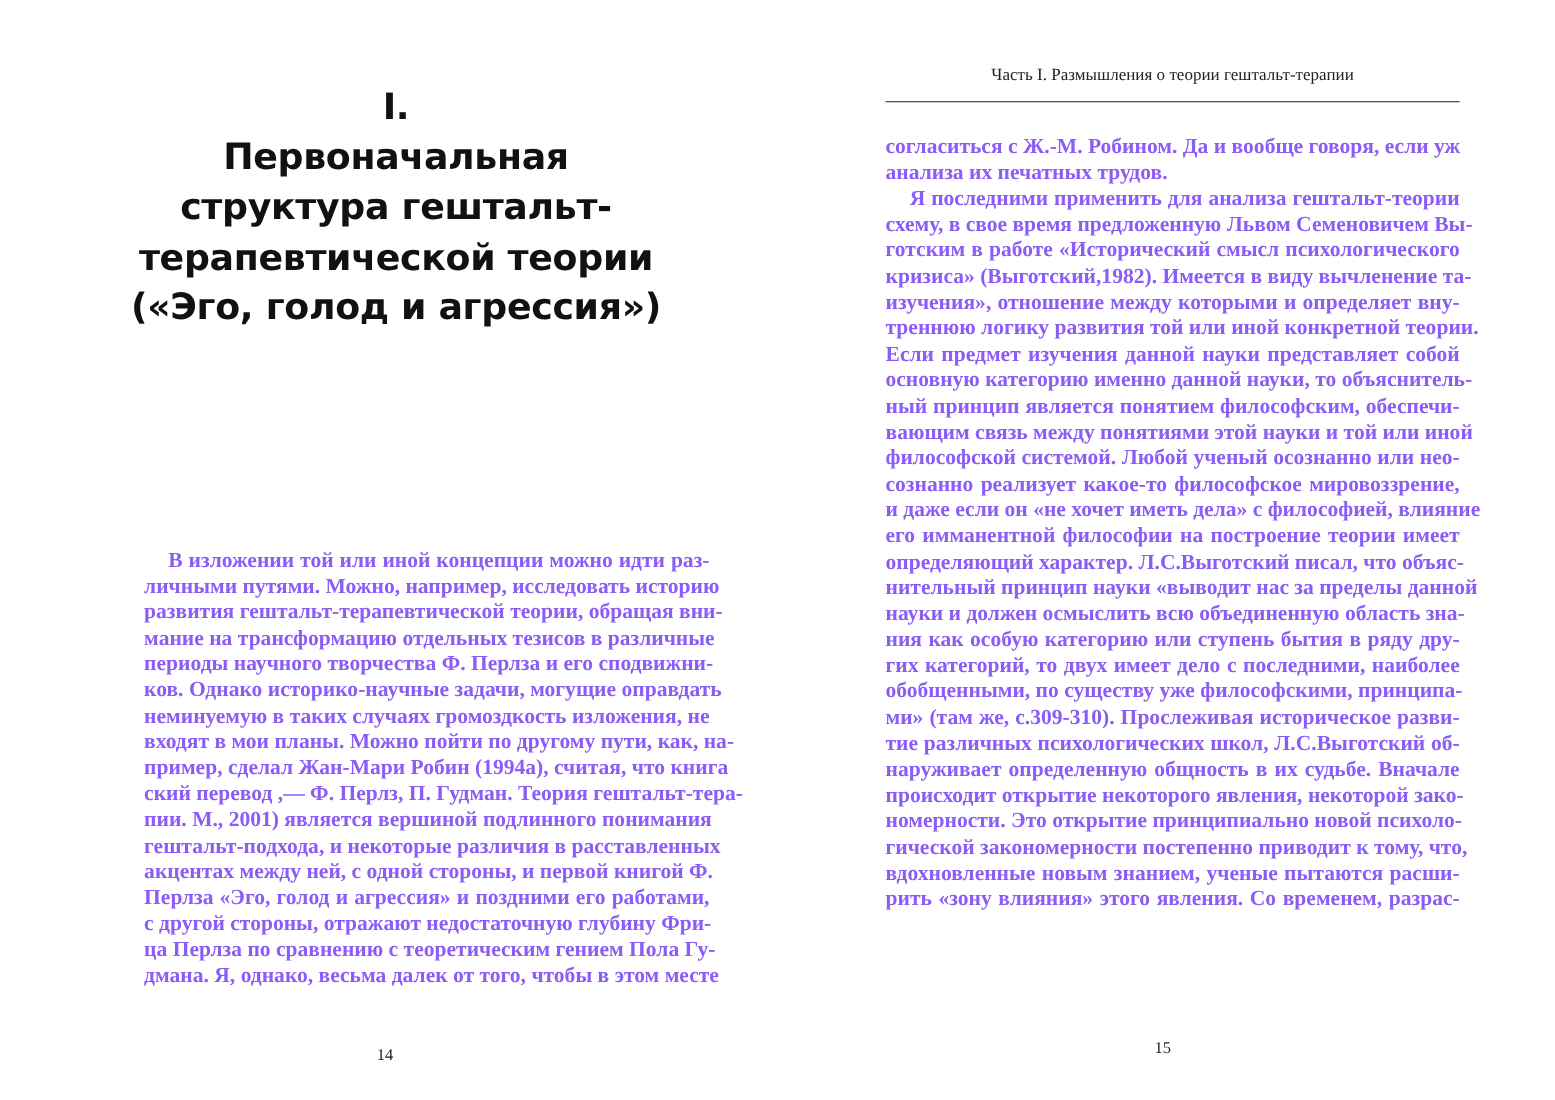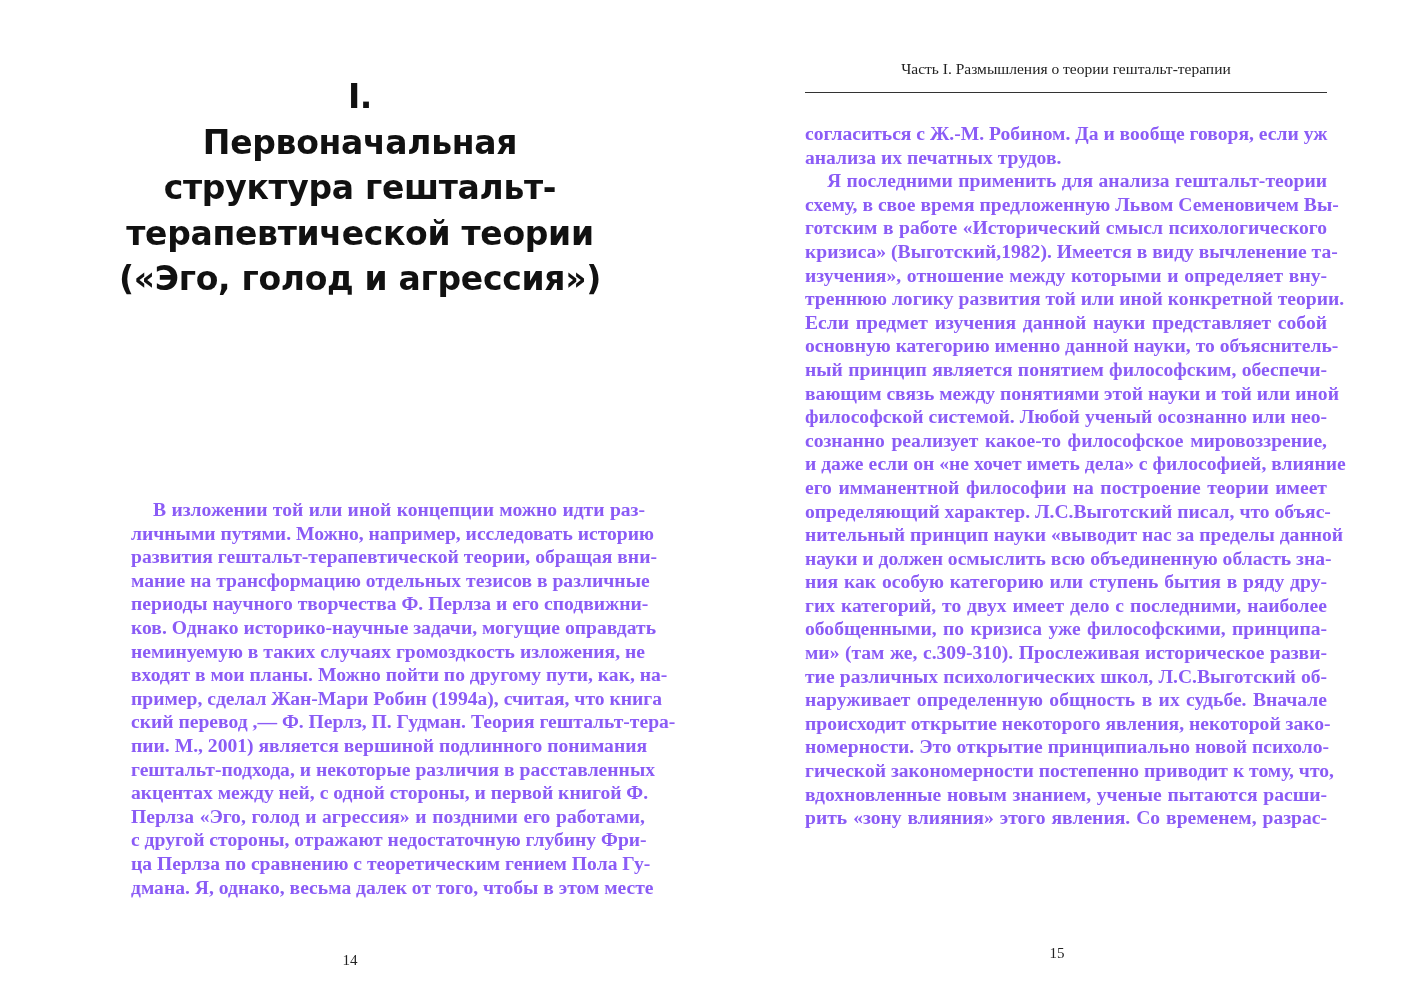--- a/index.html
+++ b/index.html
@@ -152,21 +152,21 @@
     <span class="ln">вающим связь между понятиями этой науки и той или иной</span>
     <span class="ln">философской системой. Любой ученый осознанно или нео-</span>
     <span class="ln">сознанно реализует какое-то философское мировоззрение,</span>
     <span class="ln">и даже если он «не хочет иметь дела» с философией, влияние</span>
     <span class="ln">его имманентной философии на построение теории имеет</span>
     <span class="ln">определяющий характер. Л.С.Выготский писал, что объяс-</span>
     <span class="ln">нительный принцип науки «выводит нас за пределы данной</span>
     <span class="ln">науки и должен осмыслить всю объединенную область зна-</span>
     <span class="ln">ния как особую категорию или ступень бытия в ряду дру-</span>
     <span class="ln">гих категорий, то двух имеет дело с последними, наиболее</span>
-    <span class="ln">обобщенными, по кризиса уже философскими, принципа-</span>
+    <span class="ln">обобщенными, по существу уже философскими, принципа-</span>
     <span class="ln">ми» (там же, с.309-310). Прослеживая историческое разви-</span>
     <span class="ln">тие различных психологических школ, Л.С.Выготский об-</span>
     <span class="ln">наруживает определенную общность в их судьбе. Вначале</span>
     <span class="ln">происходит открытие некоторого явления, некоторой зако-</span>
     <span class="ln">номерности. Это открытие принципиально новой психоло-</span>
     <span class="ln">гической закономерности постепенно приводит к тому, что,</span>
     <span class="ln">вдохновленные новым знанием, ученые пытаются расши-</span>
     <span class="ln">рить «зону влияния» этого явления. Со временем, разрас-</span>
   </div>
 

